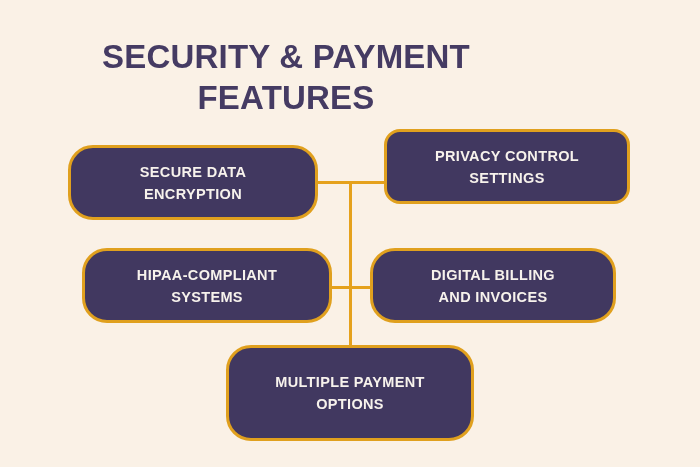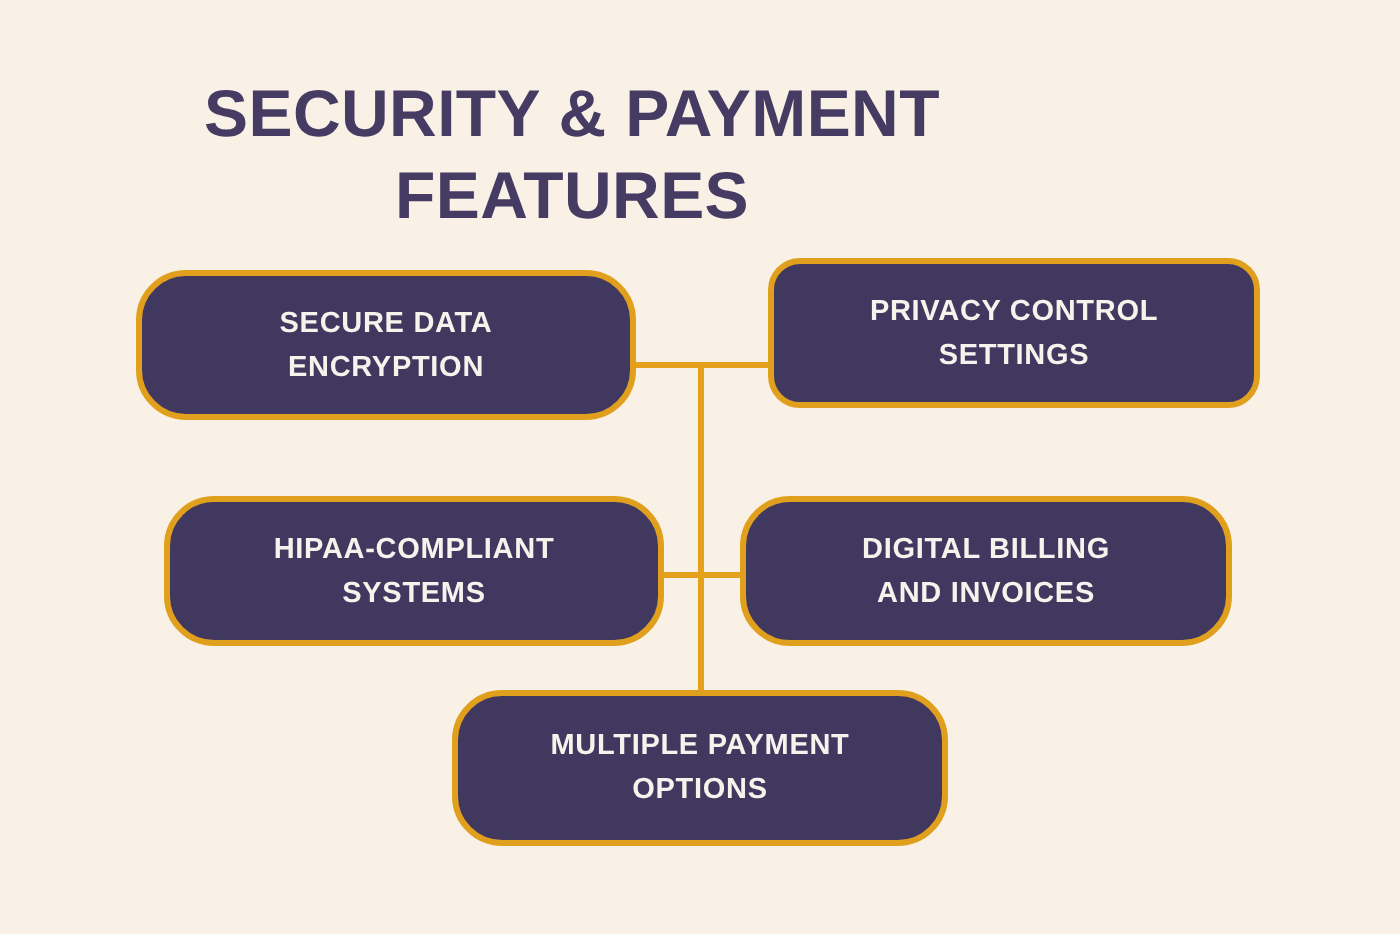--- a/index.html
+++ b/index.html
@@ -65,25 +65,25 @@
     font-family: "Liberation Sans", sans-serif;
     font-size: 14.5px;
     font-weight: bold;
     line-height: 22px;
     letter-spacing: 0.35px;
     text-transform: uppercase;
     white-space: pre-line;
     padding: 0 14px;
   }
 
-  #box-secure-data-encryption { left: 68px;  top: 135px; width: 250px; height: 75px; }
+  #box-secure-data-encryption { left: 68px;  top: 145px; width: 250px; height: 75px; }
   #box-privacy-control-settings { left: 384px; top: 129px; width: 246px; height: 75px; border-radius: 16px; }
   #box-hipaa-compliant-systems { left: 82px;  top: 248px; width: 250px; height: 75px; }
   #box-digital-billing-and-invoices { left: 370px; top: 248px; width: 246px; height: 75px; }
-  #box-multiple-payment-options { left: 226px; top: 345px; width: 248px; height: 78px; text-align: center; }
+  #box-multiple-payment-options { left: 226px; top: 345px; width: 248px; height: 96px; text-align: center; }
 
   
   #connector-top-horizontal    { left: 312px; top: 181px; width: 78px; }
   #connector-middle-horizontal { left: 326px; top: 286px; width: 50px; }
   #connector-vertical-spine    { left: 349px; top: 181px; height: 168px; }
 </style>
 </head>
 <body>
 
 <div id="canvas">

